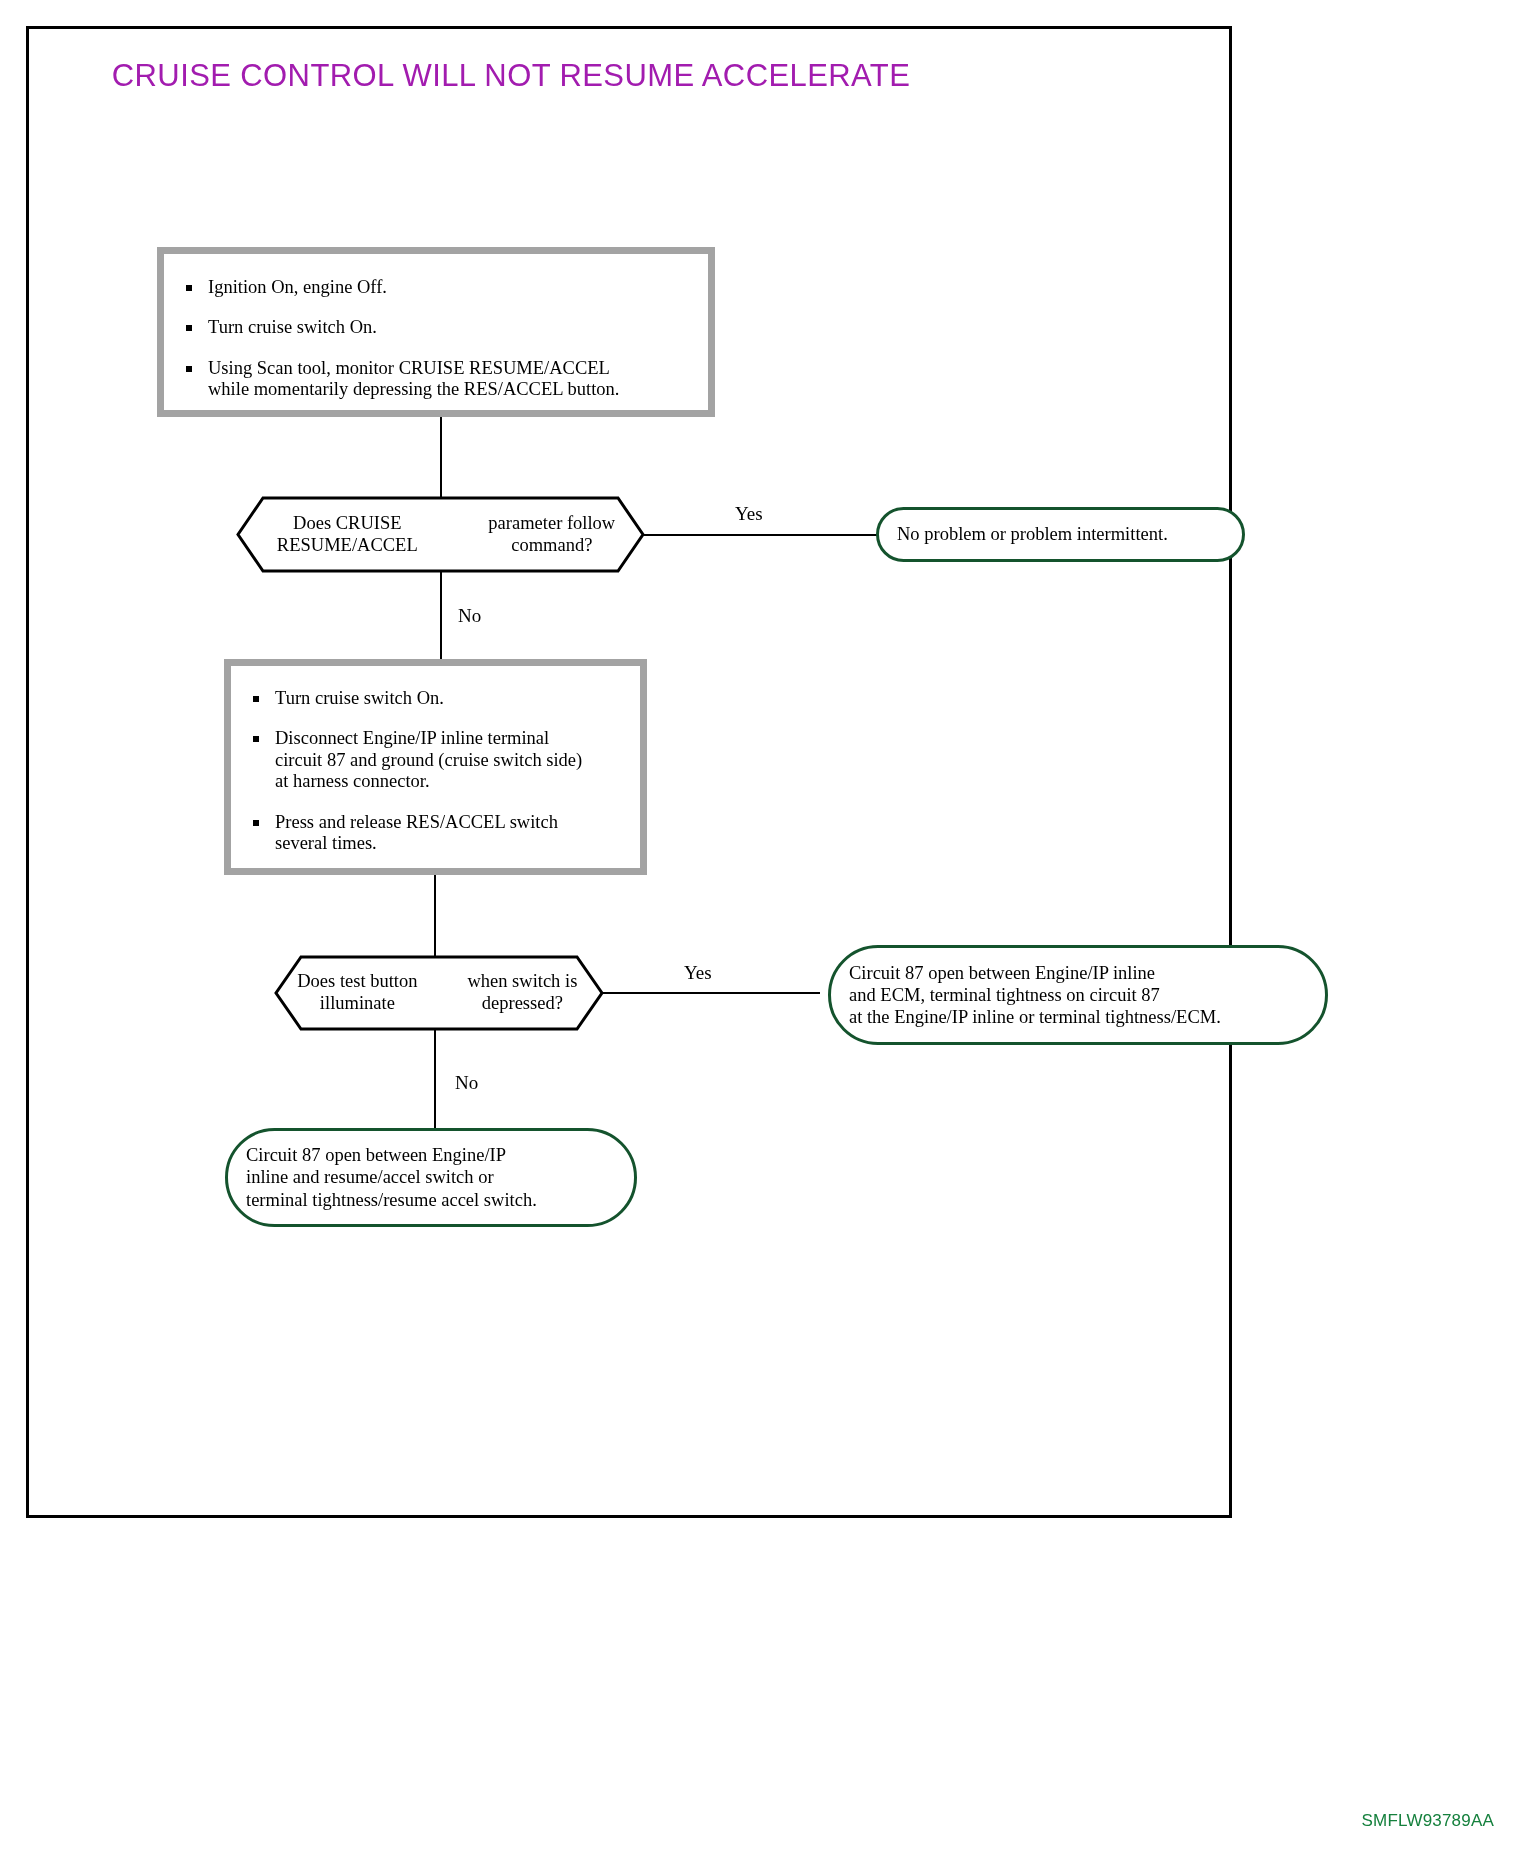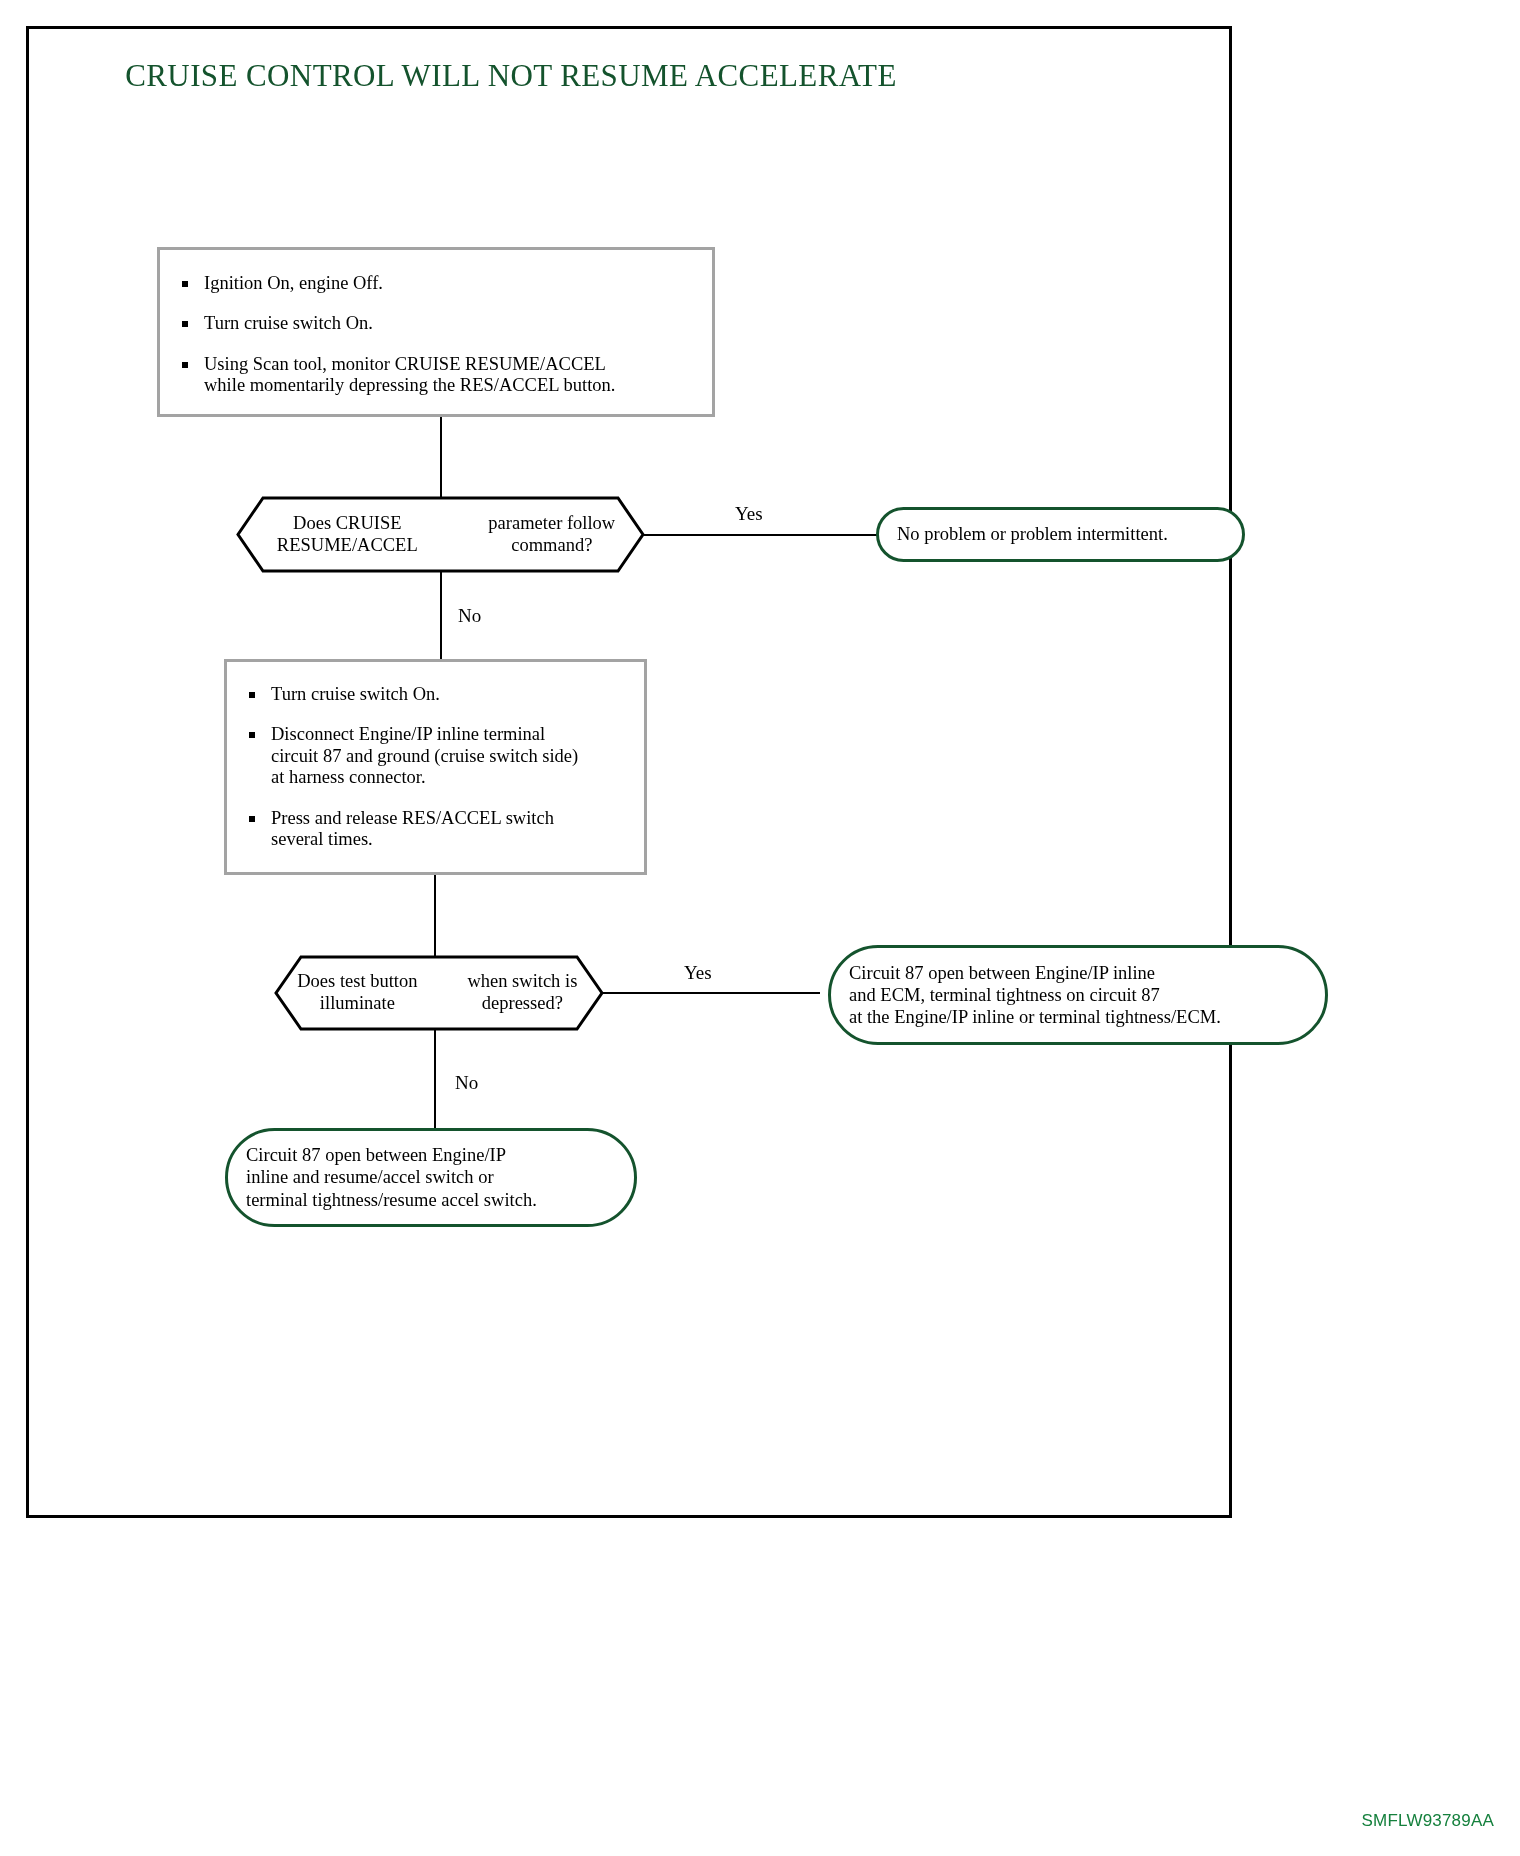--- a/index.html
+++ b/index.html
@@ -24,31 +24,31 @@
     height: 1492px;
     border: 3px solid #000;
     box-sizing: border-box;
   }
   #chart-title {
     position: absolute;
     left: 26px;
     top: 58px;
     width: 970px;
     text-align: center;
-    font-family: Liberation Serif, serif;
+    font-family: Liberation Sans, sans-serif;
     font-size: 31px;
     letter-spacing: 0.4px;
-    color: #14532d;
+    color: #a21caf;
     white-space: nowrap;
   }
 
   
   .proc-box {
     position: absolute;
-    border: 3px solid #a3a3a3;
+    border: 7px solid #a3a3a3;
     box-sizing: border-box;
     background: #fff;
   }
   .bullets {
     margin: 0;
     padding: 0;
     list-style: none;
   }
   .bullets li {
     position: relative;

